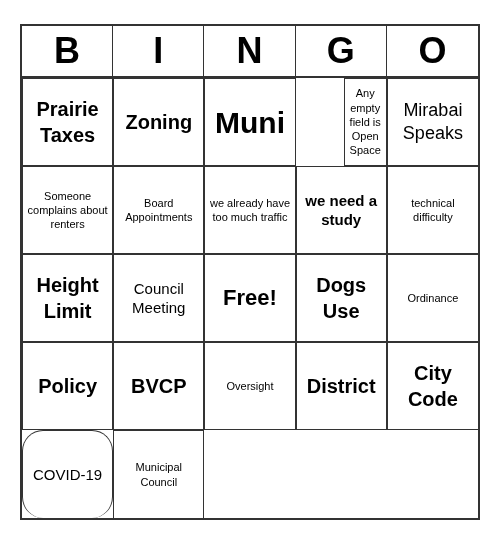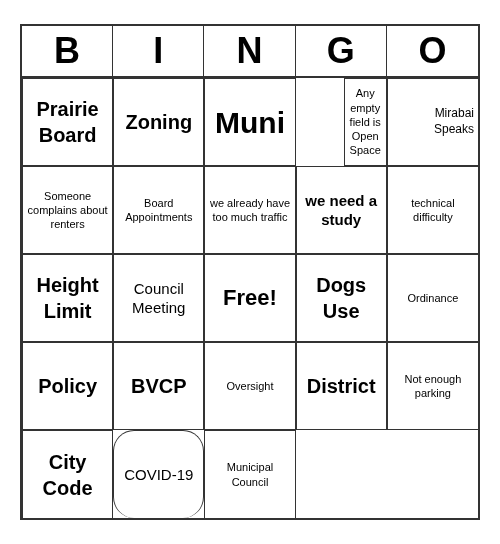--- a/index.html
+++ b/index.html
@@ -72,37 +72,36 @@
 
 <div class="bingo-card">
   <div class="bingo-header">
   <div class="bingo-header-cell">B</div>
       <div class="bingo-header-cell">I</div>
       <div class="bingo-header-cell">N</div>
       <div class="bingo-header-cell">G</div>
       <div class="bingo-header-cell">O</div>
     </div>
   <div class="bingo-grid">
-  <div class="bingo-cell" style="font-size: 20px; font-weight: bold;">Prairie Board</div>
+  <div class="bingo-cell" style="font-size: 20px; font-weight: bold;">Prairie Taxes</div>
       <div class="bingo-cell" style="font-size: 20px; font-weight: bold;">Zoning</div>
       <div class="bingo-cell" style="font-size: 30px; font-weight: bold;">Muni</div>
       <div class="bingo-cell" style="font-size: 11px; margin-left: 48px;">Any empty field is Open Space</div>
-      <div class="bingo-cell" style="font-size: 12px; font-weight: normal; text-align: right;">Mirabai Speaks</div>
+      <div class="bingo-cell" style="font-size: 18px; font-weight: normal;">Mirabai Speaks</div>
       <div class="bingo-cell" style="font-size: 11px;">Someone complains about renters</div>
       <div class="bingo-cell" style="font-size: 11px;">Board Appointments</div>
       <div class="bingo-cell" style="font-size: 11px;">we already have too much traffic</div>
       <div class="bingo-cell" style="font-size: 15px; font-weight: bold;">we need a study</div>
       <div class="bingo-cell" style="font-size: 11px;">technical difficulty</div>
       <div class="bingo-cell" style="font-size: 20px; font-weight: bold;">Height Limit</div>
       <div class="bingo-cell" style="font-size: 15px; font-weight: normal;">Council Meeting</div>
       <div class="bingo-cell" style="font-size: 22px; font-weight: bold;">Free!</div>
       <div class="bingo-cell" style="font-size: 20px; font-weight: bold;">Dogs Use</div>
       <div class="bingo-cell" style="font-size: 11px;">Ordinance</div>
       <div class="bingo-cell" style="font-size: 20px; font-weight: bold;">Policy</div>
       <div class="bingo-cell" style="font-size: 20px; font-weight: bold;">BVCP</div>
       <div class="bingo-cell" style="font-size: 11px;">Oversight</div>
       <div class="bingo-cell" style="font-size: 20px; font-weight: bold;">District</div>
-      <div class="bingo-cell" style="font-size: 11px;">Not enough parking</div>
       <div class="bingo-cell" style="font-size: 20px; font-weight: bold;">City Code</div>
       <div class="bingo-cell" style="font-size: 15px; font-weight: normal; border-radius: 21px;">COVID-19</div>
       <div class="bingo-cell" style="font-size: 11px;">Municipal Council</div>
     </div>
 </div>
 
 </body></html>

